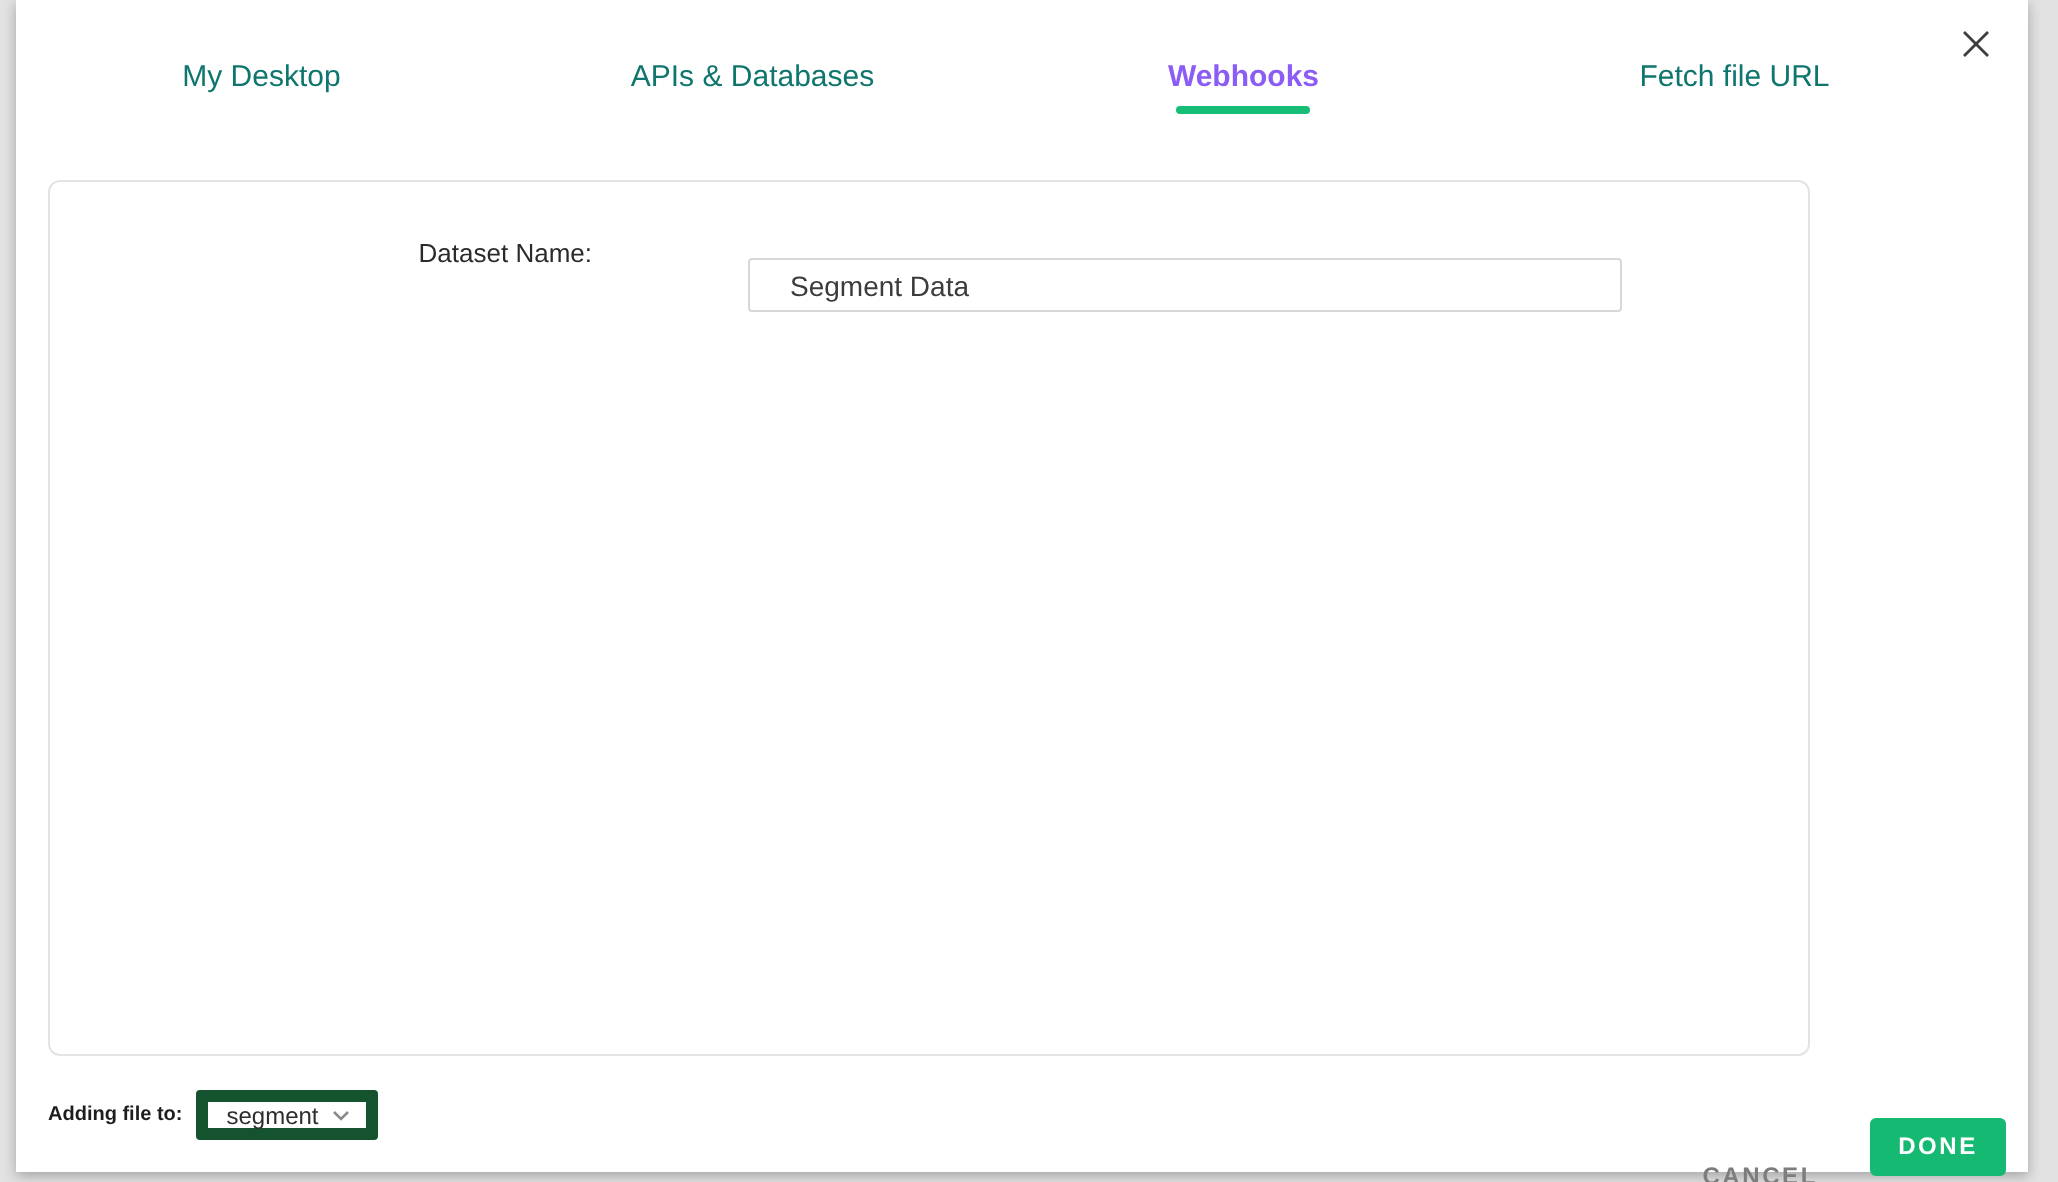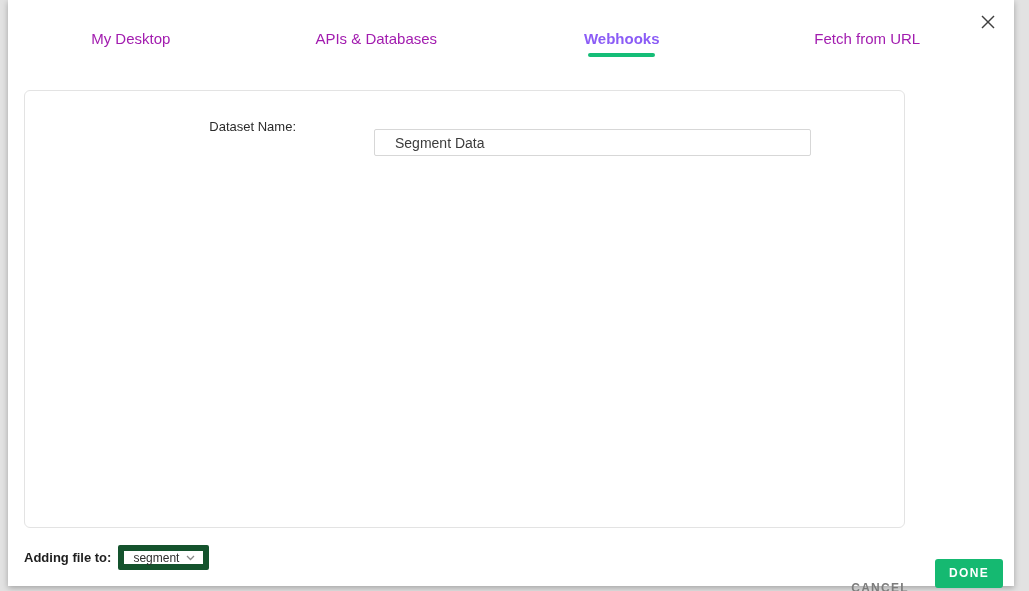--- a/index.html
+++ b/index.html
@@ -31,21 +31,21 @@
     display: flex;
   }
   .tab {
     flex: 1;
     display: flex; flex-direction: column;
     align-items: center; justify-content: flex-start;
     cursor: pointer;
   }
   .tab .tab-label {
     font-size: 15px;
-    color: #a21caf;
+    color: #0f766e;
     font-weight: 400;
     line-height: 22px;
   }
   .tab.active .tab-label { font-weight: 700; color: #8b5cf6; }
   .tab .tab-underline {
     display: none;
     margin-top: 3px;
     width: 67px; height: 4px;
     border-radius: 2px;
     background: #15bd77;
@@ -88,21 +88,21 @@
     outline: none;
     background: #fff;
   }
   .footer-left {
     position: absolute;
     left: 16px; top: 544px;
     display: flex; align-items: center;
     height: 27px;
   }
   .footer-label {
-    font-size: 13px;
+    font-size: 10px;
     font-weight: 600;
     color: #1e1e1e;
     margin-right: 7px;
   }
   .folder-select {
     display: flex; align-items: center;
     height: 25px;
     border: 6px solid #14532d;
     border-radius: 2px;
     background: #fff;
@@ -163,21 +163,21 @@
     </div>
     <div class="tab">
       <span class="tab-label">APIs &amp; Databases</span>
 
     </div>
     <div class="tab active">
       <span class="tab-label">Webhooks</span>
       <span class="tab-underline"></span>
     </div>
     <div class="tab">
-      <span class="tab-label">Fetch from URL</span>
+      <span class="tab-label">Fetch file URL</span>
 
     </div>
   </div>
 
   <div class="panel">
     <div class="dataset-row">
       <label class="dataset-label">Dataset Name:</label>
       <input class="dataset-input" type="text" value="Segment Data" style="">
     </div>
   </div>

